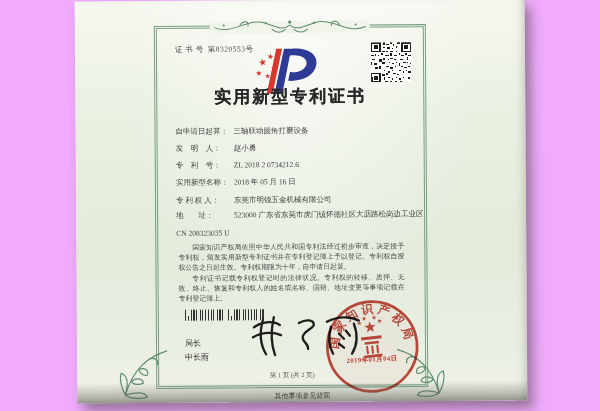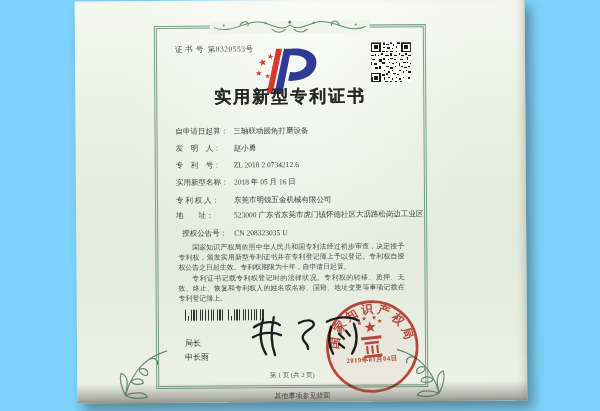--- a/index.html
+++ b/index.html
@@ -1,19 +1,19 @@
 <!DOCTYPE html>
 <html><head>
 <meta charset="utf-8">
 <title>实用新型专利证书</title>
 <style>
   * { margin:0; padding:0; box-sizing:border-box; }
   html,body { width:600px; height:411px; }
   body { font-family:"Liberation Serif","DejaVu Serif",serif; }
-  .canvas{ position:relative; width:600px; height:411px; background:#7dd3fc; overflow:hidden; }
+  .canvas{ position:relative; width:600px; height:411px; background:#f0abfc; overflow:hidden; }
   .paper{
     position:absolute; left:76px; top:0; width:450px; height:402px;
     background:
       radial-gradient(ellipse at 50% 18%, rgba(255,255,255,0.55), rgba(255,255,255,0) 55%),
       linear-gradient(180deg,#f6f8f0 0%, #eaf0e2 28%, #e3ebdc 62%, #eef1e7 100%);
     box-shadow: 6px 8px 12px rgba(50,50,45,0.45), inset -7px 0 9px -5px rgba(110,110,100,0.35);
     transform: rotate(-0.4deg);
   }
   .frame{
     position:absolute; left:79px; top:25px; width:272px; height:363px;
@@ -224,21 +224,20 @@
     </div>
     <div class="row" style="top:195px">
       <span class="lbl">专 利 权 人：</span>
       <span class="val">东莞市明锐五金机械有限公司</span>
     </div>
     <div class="row" style="top:210px">
       <span class="lbl">地　　址：</span>
       <span class="val">523000 广东省东莞市虎门镇怀德社区大沥路松岗边工业区</span>
     </div>
     <div class="row grant" style="top:228px">
-      <span class="lbl lbl2">授权公告号：</span>
       <span class="val">CN 208323035 U</span>
     </div>
 
     <div class="paras">
       <p>国家知识产权局依照中华人民共和国专利法经过初步审查，决定授予专利权，颁发实用新型专利证书并在专利登记簿上予以登记。专利权自授权公告之日起生效。专利权期限为十年，自申请日起算。</p>
       <p>专利证书记载专利权登记时的法律状况。专利权的转移、质押、无效、终止、恢复和专利权人的姓名或名称、国籍、地址变更等事项记载在专利登记簿上。</p>
     </div>
 
     <div class="barcode"></div>
 

